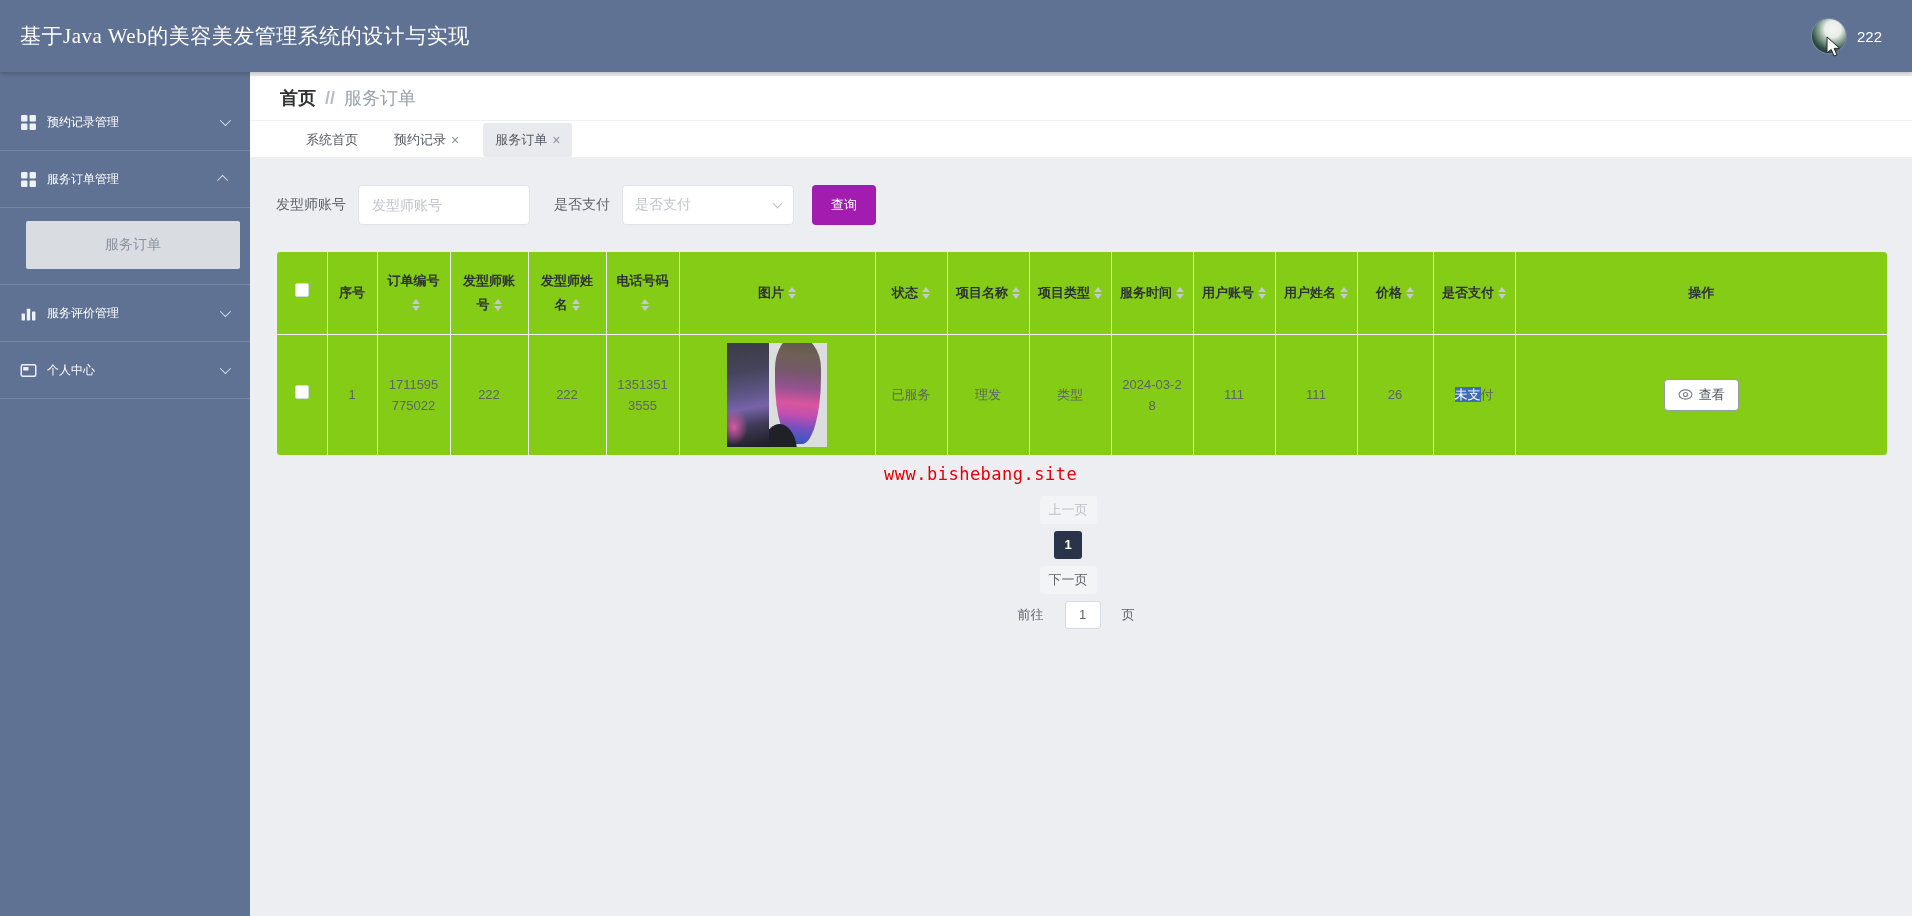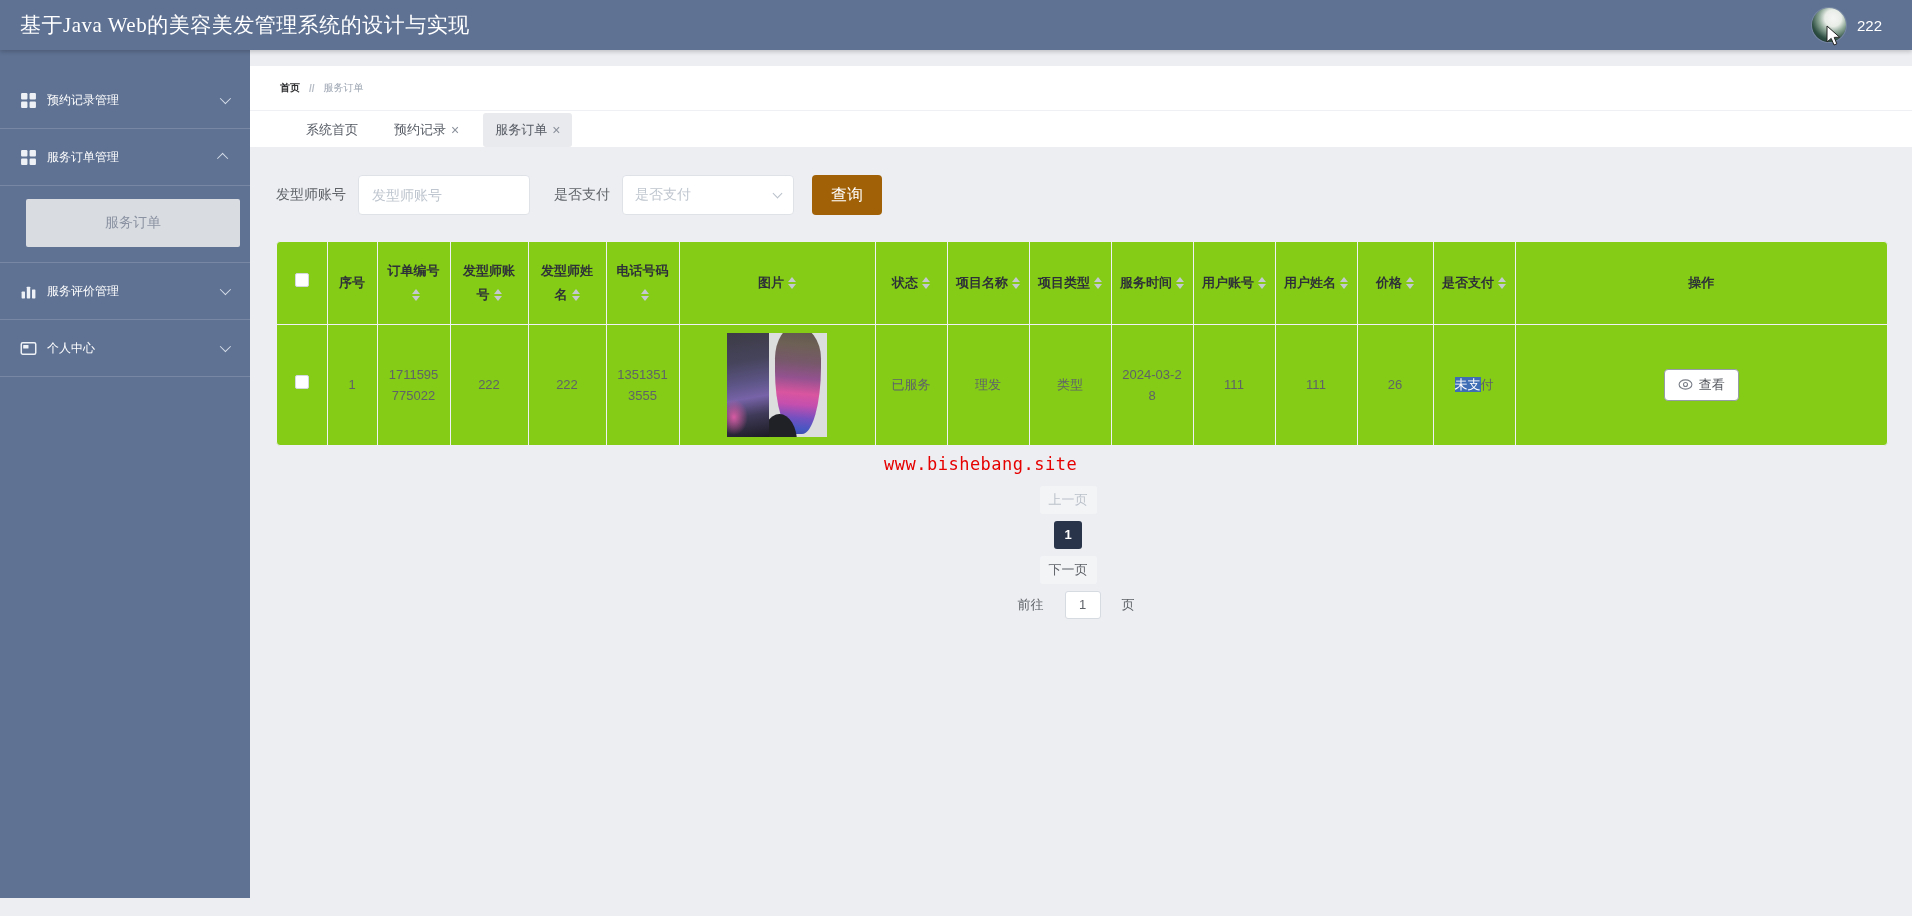--- a/index.html
+++ b/index.html
@@ -4,21 +4,21 @@
 <style>
   * { box-sizing: border-box; }
   html,body { margin:0; padding:0; }
   .page {
     width:1912px; height:916px; position:relative; overflow:hidden;
     background:#eceef2; color:#606266;
     font-family:"Liberation Sans","DejaVu Sans",sans-serif; font-size:13px;
   }
   
   .topbar {
-    height:50px; background:#5f7293; display:flex; align-items:center;
+    height:72px; background:#5f7293; display:flex; align-items:center;
     justify-content:space-between; padding:0 30px 0 20px;
     box-shadow:0 2px 4px rgba(0,0,0,.18); position:relative; z-index:3;gap:23px;
   }
   .app-title {
     color:#ffffff; font-size:21px; letter-spacing:.5px;
     font-family:"Liberation Serif","DejaVu Serif",serif;
   }
   .user-box { display:flex; align-items:center; gap:11px; position:relative; }
   .avatar {
     width:34px; height:34px; border-radius:50%;
@@ -42,21 +42,21 @@
     transform:rotate(45deg) translateY(-2px);
   }
   .chev.up { transform:rotate(-135deg) translateY(-2px); }
   .submenu { padding:13px 10px 15px 26px; border-bottom:1px solid rgba(255,255,255,.16); }
   .submenu-item {
     height:48px; background:#d9dce1; border-radius:2px; display:flex;
     align-items:center; justify-content:center; color:#8b93a2; font-size:14px; cursor:pointer;
   }
   
   .content { flex:1; display:flex; flex-direction:column; overflow:hidden; }
-  .crumb-bar { margin-top:16px; background:#fff; height:44px; display:flex; align-items:center; padding-left:30px; font-size:10px; flex:none; }
+  .crumb-bar { margin-top:4px; background:#fff; height:44px; display:flex; align-items:center; padding-left:30px; font-size:18px; flex:none; }
   .crumb-root { color:#303133; font-weight:bold; }
   .crumb-sep { color:#b6bcc6; margin:0 9px; font-weight:bold; }
   .crumb-cur { color:#9aa3b0; }
   .tabs-bar { background:#fff; height:37px; border-top:1px solid #eef0f3; display:flex; align-items:flex-end; padding-left:44px; gap:12px; flex:none; }
   .tab { display:flex; align-items:center; gap:5px; padding:8px 12px; font-size:13px; color:#555a63; border-radius:3px; cursor:pointer; }
   .tab.active { background:#e9eaed; }
   .tab-close { color:#8a909b; font-size:14px; line-height:1; }
   .work { flex:1; position:relative; }
   
   .search-row { margin:28px 24px 0 26px; display:flex; align-items:center; font-size:14px; }
@@ -69,22 +69,22 @@
   .text-input::placeholder { color:#bfc6cf; }
   .lbl-gap { margin-left:24px; }
   .fake-select {
     width:172px; height:40px; background:#fff; border:1px solid #dfe3e8; border-radius:4px;
     display:flex; align-items:center; justify-content:space-between; padding:0 12px;
     margin-right:18px; cursor:pointer;
   }
   .select-ph { color:#bfc6cf; font-size:14px; }
   .sel-chev { width:7px; height:7px; border-right:1.4px solid #b9c0ca; border-bottom:1.4px solid #b9c0ca; transform:rotate(45deg); margin-top:-4px; }
   .btn-primary {
-    height:40px; padding:0 19px; background:#a16207; color:#fff; border:none;
-    border-radius:4px; font-size:16px; cursor:pointer;
+    height:40px; padding:0 19px; background:#a21caf; color:#fff; border:none;
+    border-radius:4px; font-size:13px; cursor:pointer;
     font-family:"Liberation Sans","DejaVu Sans",sans-serif;
   }
   
   .table-card { margin:26px 24px 0 26px; background:#84cc16; border-radius:4px; border:1px solid #edeff4; overflow:hidden; }
   table { width:100%; border-collapse:collapse; table-layout:fixed; }
   th, td { border-right:1px solid #eef0f5; border-bottom:1px solid #eef0f5; text-align:center; vertical-align:middle; padding:8px; }
   th:last-child, td:last-child { border-right:none; }
   tbody td { border-bottom:none; }
   thead tr { height:82px; }
   tbody tr { height:110px; }

